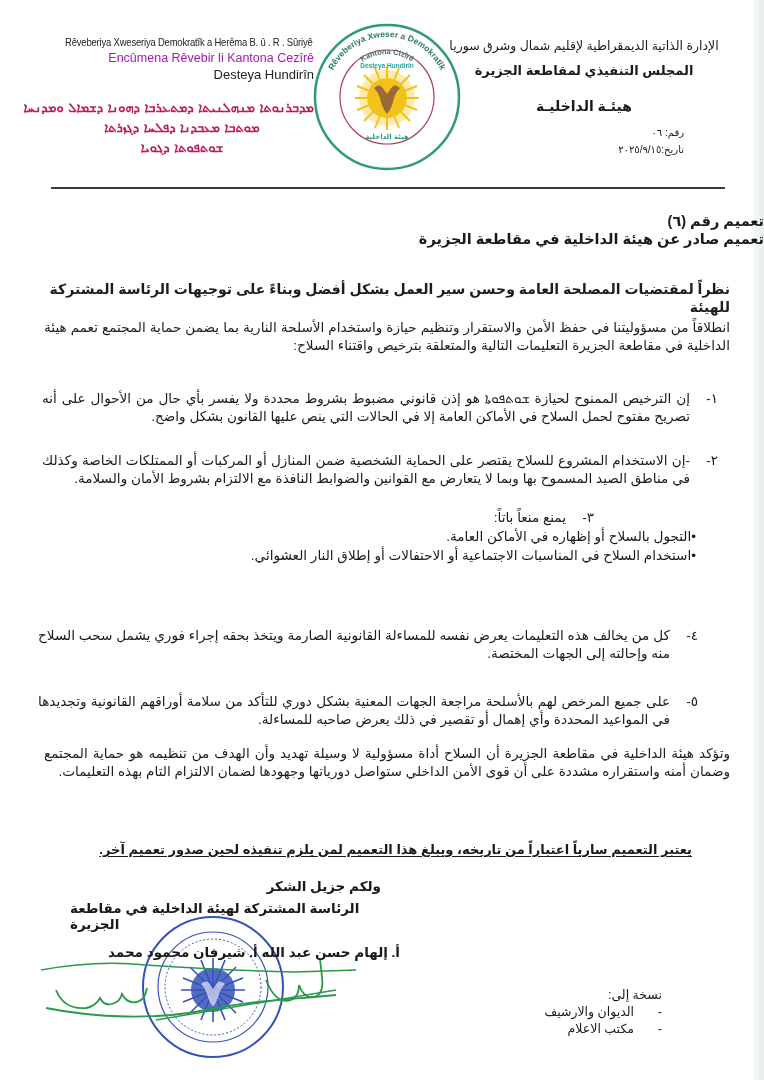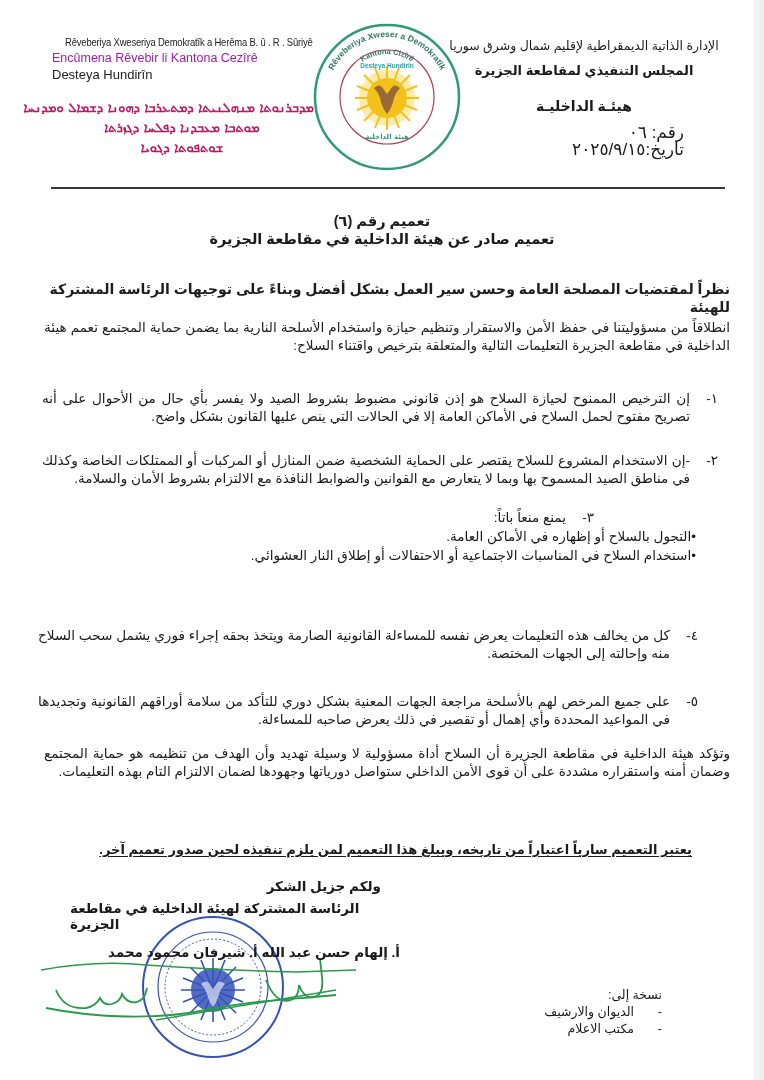--- a/index.html
+++ b/index.html
@@ -1,37 +1,37 @@
 <!DOCTYPE html>
 <html><head>
 <meta charset="utf-8">
 <style>
   html, body { margin:0; padding:0; }
   body { width:764px; height:1080px; background:#ffffff; position:relative; overflow:hidden;
          font-family:"Liberation Sans", "DejaVu Sans", sans-serif; color:#1a1a1a; }
   .edge { position:absolute; right:0; top:0; width:10px; height:1080px;
           background:linear-gradient(90deg,#f3f6f6,#e6eeee); }
   
-  .hdr-left { position:absolute; left:52px; top:36px; width:262px; text-align:left; }
+  .hdr-left { position:absolute; left:52px; top:36px; width:262px; text-align:right; }
   .hdr-left .l1 { font-size:10.5px; letter-spacing:-0.2px; color:#222; transform:scaleX(0.9); transform-origin:center; white-space:nowrap; }
   .hdr-left .l2 { font-size:12.5px; color:#a21caf; margin-top:3px; }
   .hdr-left .l3 { font-size:13px; color:#222; margin-top:2px; }
   .syriac { position:absolute; left:50px; top:98px; width:264px; text-align:center; font-family:"DejaVu Serif", serif; }
   .syriac .s { font-size:13px; font-weight:bold; line-height:20px; color:#be185d; letter-spacing:0.5px; white-space:nowrap;text-align:center; }
   
   .hdr-right { position:absolute; right:40px; top:38px; width:280px; text-align:center; direction:rtl; }
   .hdr-right .a1 { font-size:12.5px; font-weight:normal; white-space:nowrap; }
   .hdr-right .a2 { font-size:13px; font-weight:bold; margin-top:10px; }
   .hdr-right .a3 { font-size:14px; font-weight:bold; margin-top:20px; }
-  .refs { position:absolute; right:80px; top:124px; direction:rtl; text-align:right; font-size:17px; line-height:17px; }
+  .refs { position:absolute; right:80px; top:124px; direction:rtl; text-align:right; font-size:10px; line-height:17px; }
   
   .emblem { position:absolute; left:312px; top:22px; width:150px; height:150px; }
   .rule { position:absolute; left:51px; top:187px; width:674px; height:2px; background:#3a3a3a; }
   
-  .titles { position:absolute; left:0; top:212px; width:764px; text-align:center; direction:rtl; font-weight:bold; }
+  .titles { position:absolute; left:0; top:212px; width:764px; direction:rtl; font-weight:bold; }
   .titles .t1 { font-size:14.5px; line-height:18px; }
   .titles .t2 { font-size:14.5px; line-height:18px; }
   .body { position:absolute; left:44px; width:686px; direction:rtl; text-align:justify; font-size:13.6px; line-height:17.5px; color:#1d1d1d; }
   .pre { top:281px; font-weight:bold; font-size:14px; text-align:right; }
   .intro { top:319px; }
   .item { position:absolute; direction:rtl; font-size:13.6px; line-height:17.5px; text-align:justify; }
   .item .num { position:absolute; right:0; top:0; }
   .item .txt { margin-right:28px; }
   .bullets { position:absolute; right:68px; top:527px; width:600px; direction:rtl; text-align:right; font-size:13.6px; line-height:19px; }
   .closing { top:745px; }
@@ -113,21 +113,21 @@
 <div class="titles">
   <div class="t1">تعميم رقم (٦)</div>
   <div class="t2">تعميم صادر عن هيئة الداخلية في مقاطعة الجزيرة</div>
 </div>
 
 <div class="body pre">نظراً لمقتضيات المصلحة العامة وحسن سير العمل بشكل أفضل وبناءً على توجيهات الرئاسة المشتركة للهيئة</div>
 <div class="body intro">انطلاقاً من مسؤوليتنا في حفظ الأمن والاستقرار وتنظيم حيازة واستخدام الأسلحة النارية بما يضمن حماية المجتمع تعمم هيئة الداخلية في مقاطعة الجزيرة التعليمات التالية والمتعلقة بترخيص واقتناء السلاح:</div>
 
 <div class="item" style="right:46px; top:390px; width:676px;">
   <span class="num">١-</span>
-  <div class="txt">إن الترخيص الممنوح لحيازة السلاح هو إذن قانوني مضبوط بشروط الصيد ولا يفسر بأي حال من الأحوال على أنه تصريح مفتوح لحمل السلاح في الأماكن العامة إلا في الحالات التي ينص عليها القانون بشكل واضح.</div>
+  <div class="txt">إن الترخيص الممنوح لحيازة ܫܘܬܦܘܬܐ هو إذن قانوني مضبوط بشروط محددة ولا يفسر بأي حال من الأحوال على أنه تصريح مفتوح لحمل السلاح في الأماكن العامة إلا في الحالات التي ينص عليها القانون بشكل واضح.</div>
 </div>
 <div class="item" style="right:46px; top:452px; width:676px;">
   <span class="num">٢-</span>
   <div class="txt">-إن الاستخدام المشروع للسلاح يقتصر على الحماية الشخصية ضمن المنازل أو المركبات أو الممتلكات الخاصة وكذلك في مناطق الصيد المسموح بها وبما لا يتعارض مع القوانين والضوابط النافذة مع الالتزام بشروط الأمان والسلامة.</div>
 </div>
 <div class="item" style="right:170px; top:509px; width:200px;">
   <span class="num">٣-</span>
   <div class="txt">يمنع منعاً باتاً:</div>
 </div>
 <div class="bullets">

